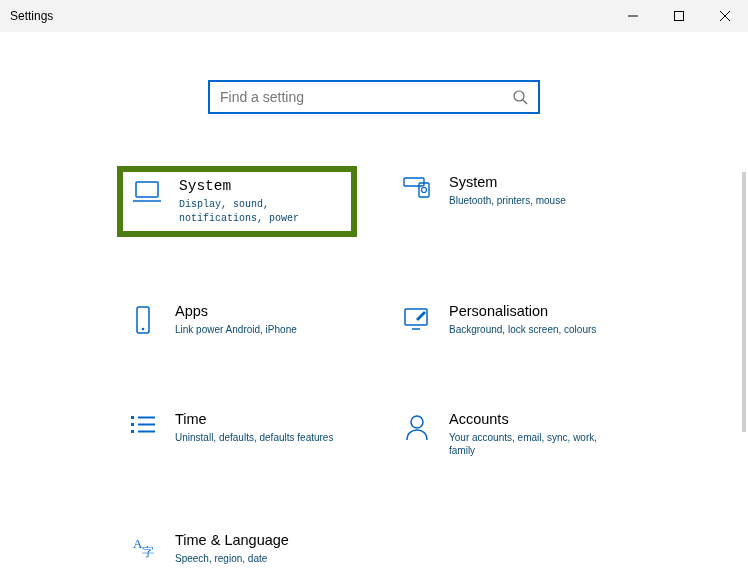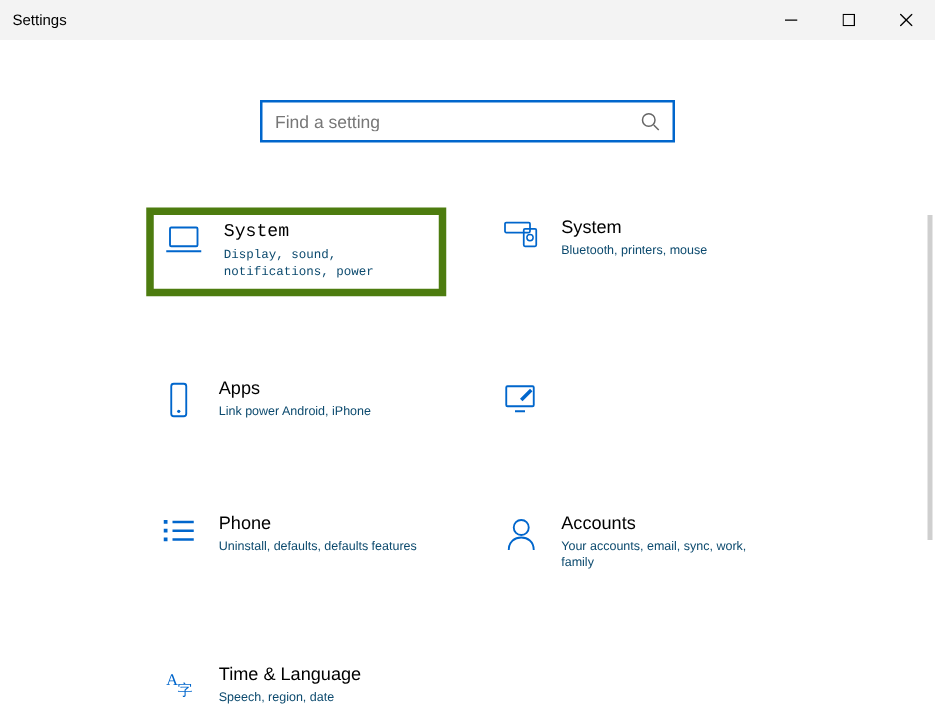--- a/index.html
+++ b/index.html
@@ -107,35 +107,39 @@
 
 
       <div class="tile">
         <div class="tile-icon">
           <svg width="30" height="26" viewBox="0 0 30 26">
               <rect x="3" y="4" width="22" height="16" rx="1" fill="none" stroke="#0066cc" stroke-width="1.5"></rect>
               <line x1="10" y1="24" x2="18" y2="24" stroke="#0066cc" stroke-width="1.5"></line>
               <path d="M14 14 L22 6 L24 8 L16 16 Z" fill="#0066cc"></path>
             </svg>
         </div>
+        <div class="tile-text">
+          <div class="tile-title">Personalisation</div>
+          <div class="tile-desc">Background, lock screen, colours</div>
+        </div>
       </div>
 
       <div class="tile">
         <div class="tile-icon">
           <svg width="28" height="24" viewBox="0 0 28 24">
               <rect x="2" y="3" width="3" height="3" fill="#0066cc"></rect>
               <rect x="2" y="10" width="3" height="3" fill="#0066cc"></rect>
               <rect x="2" y="17" width="3" height="3" fill="#0066cc"></rect>
               <line x1="9" y1="4.5" x2="26" y2="4.5" stroke="#0066cc" stroke-width="2"></line>
               <line x1="9" y1="11.5" x2="26" y2="11.5" stroke="#0066cc" stroke-width="2"></line>
               <line x1="9" y1="18.5" x2="26" y2="18.5" stroke="#0066cc" stroke-width="2"></line>
             </svg>
         </div>
         <div class="tile-text">
-          <div class="tile-title">Phone</div>
+          <div class="tile-title">Time</div>
           <div class="tile-desc">Uninstall, defaults, defaults features</div>
         </div>
       </div>
 
       <div class="tile">
         <div class="tile-icon">
           <svg width="26" height="28" viewBox="0 0 26 28">
               <circle cx="13" cy="9" r="6" fill="none" stroke="#0066cc" stroke-width="1.5"></circle>
               <path d="M3 27 C3 20 8 17 13 17 C18 17 23 20 23 27" fill="none" stroke="#0066cc" stroke-width="1.5"></path>
             </svg>

